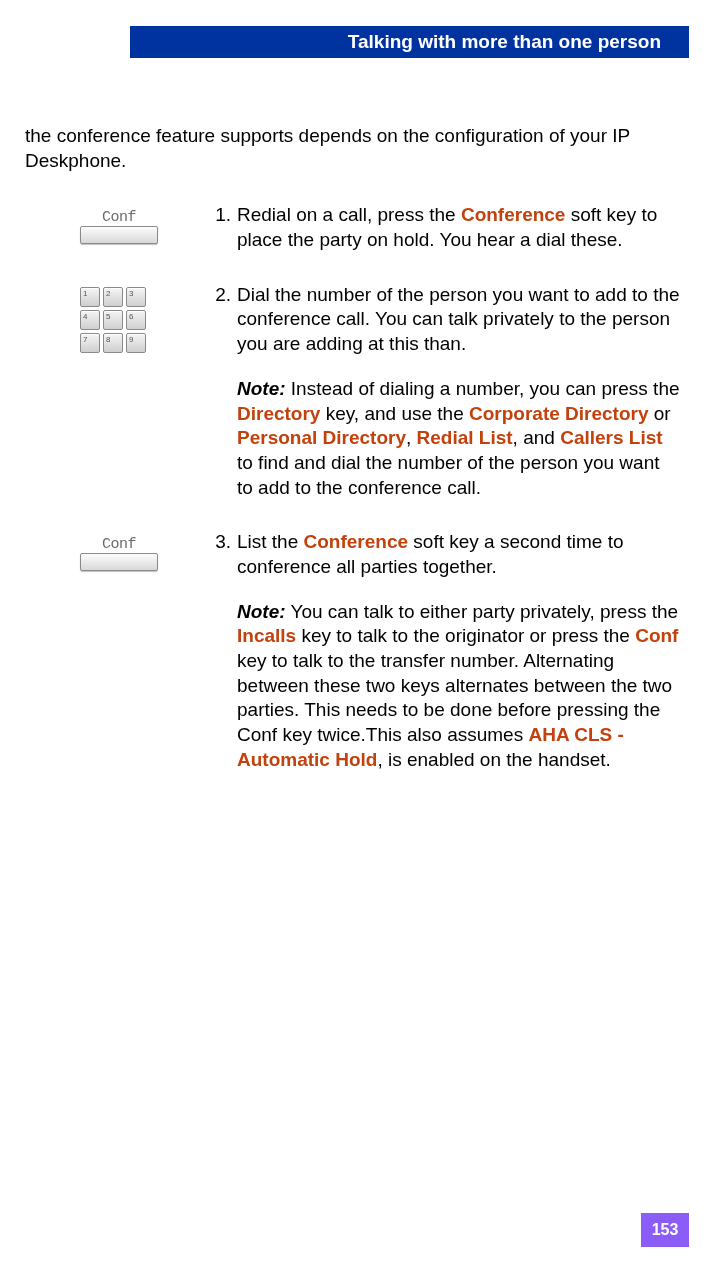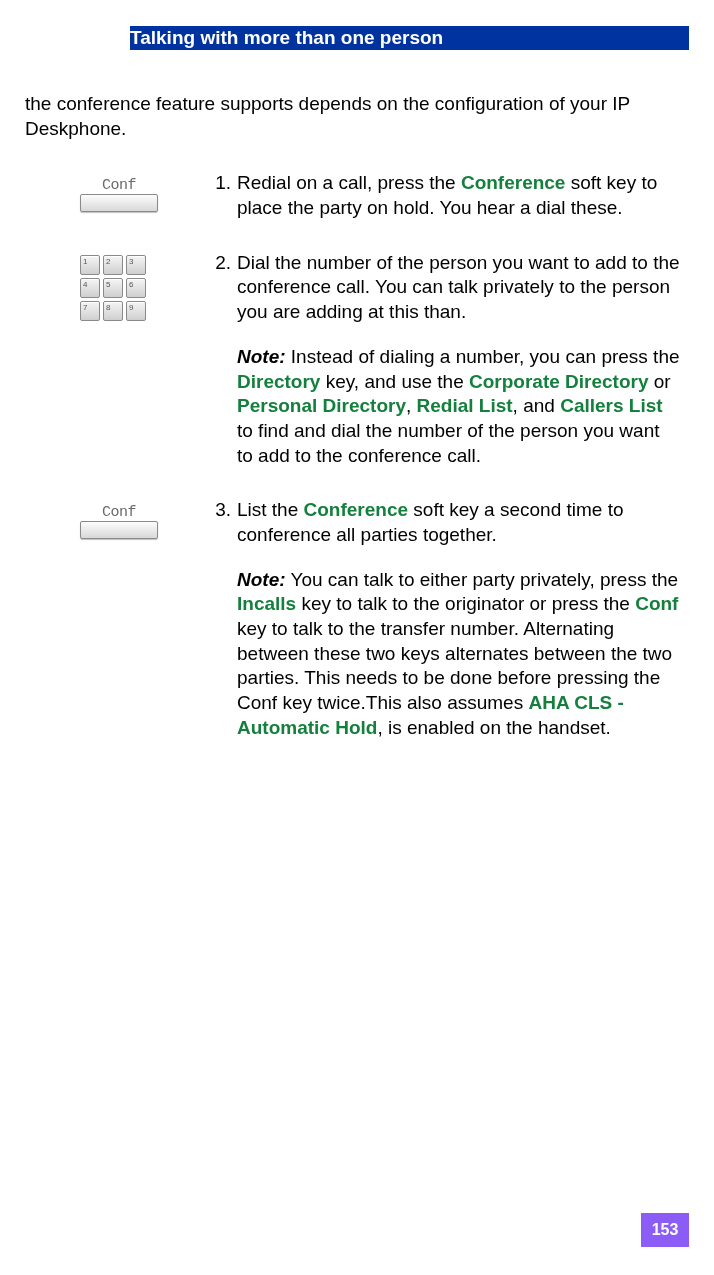--- a/index.html
+++ b/index.html
@@ -8,42 +8,44 @@
       width: 714px;
       height: 1275px;
       background: #fff;
       position: relative;
     }
     .header-bar {
       position: absolute;
       top: 26px;
       left: 130px;
       right: 25px;
-      height: 24px;
+      height: 32px;
       background: #0033a0;
       display: flex;
       align-items: center;
+      justify-content: flex-end;
       padding-right: 28px;
     }
     .header-title {
       color: #fff;
       font-weight: bold;
       font-size: 19px;
     }
     .content {
       position: absolute;
       top: 92px;
       left: 25px;
       right: 30px;
     }
     .intro-text {
       font-size: 19px;
       line-height: 1.3;
       color: #000;
       margin-bottom: 30px;
+      margin-top: 32px;
     }
     .section-heading {
       font-size: 19px;
       font-weight: bold;
       color: #000;
       margin-bottom: 30px;
     }
     .step {
       display: flex;
       margin-bottom: 30px;
@@ -72,21 +74,21 @@
       width: calc(100% - 36px);
       vertical-align: top;
     }
     .step-main {
       margin-bottom: 10px;
     }
     .step-note {
       margin-top: 20px;
     }
     .akey {
-      color: #15803d;
+      color: #c2410c;
       font-weight: bold;
     }
     .note-label {
       font-style: italic;
       font-weight: bold;
     }
     .softkey {
       display: inline-block;
     }
     .softkey-label {

